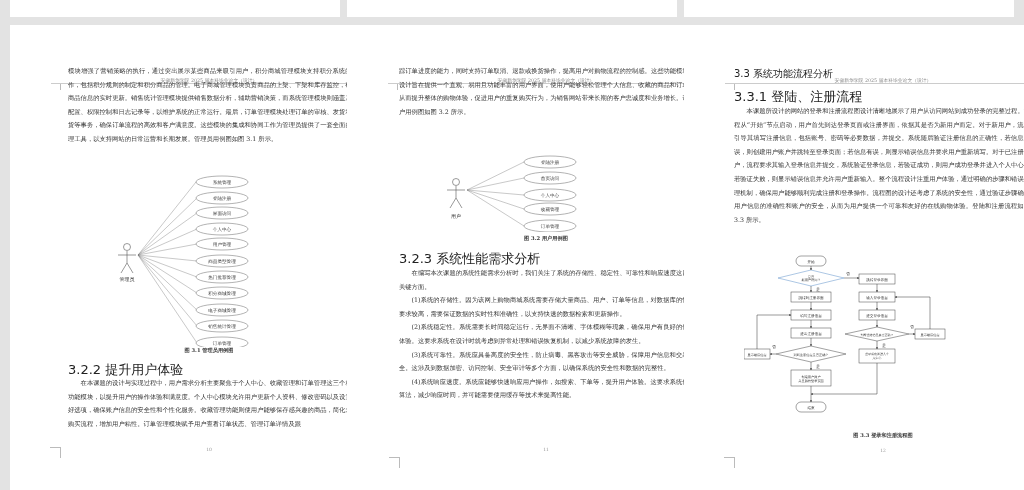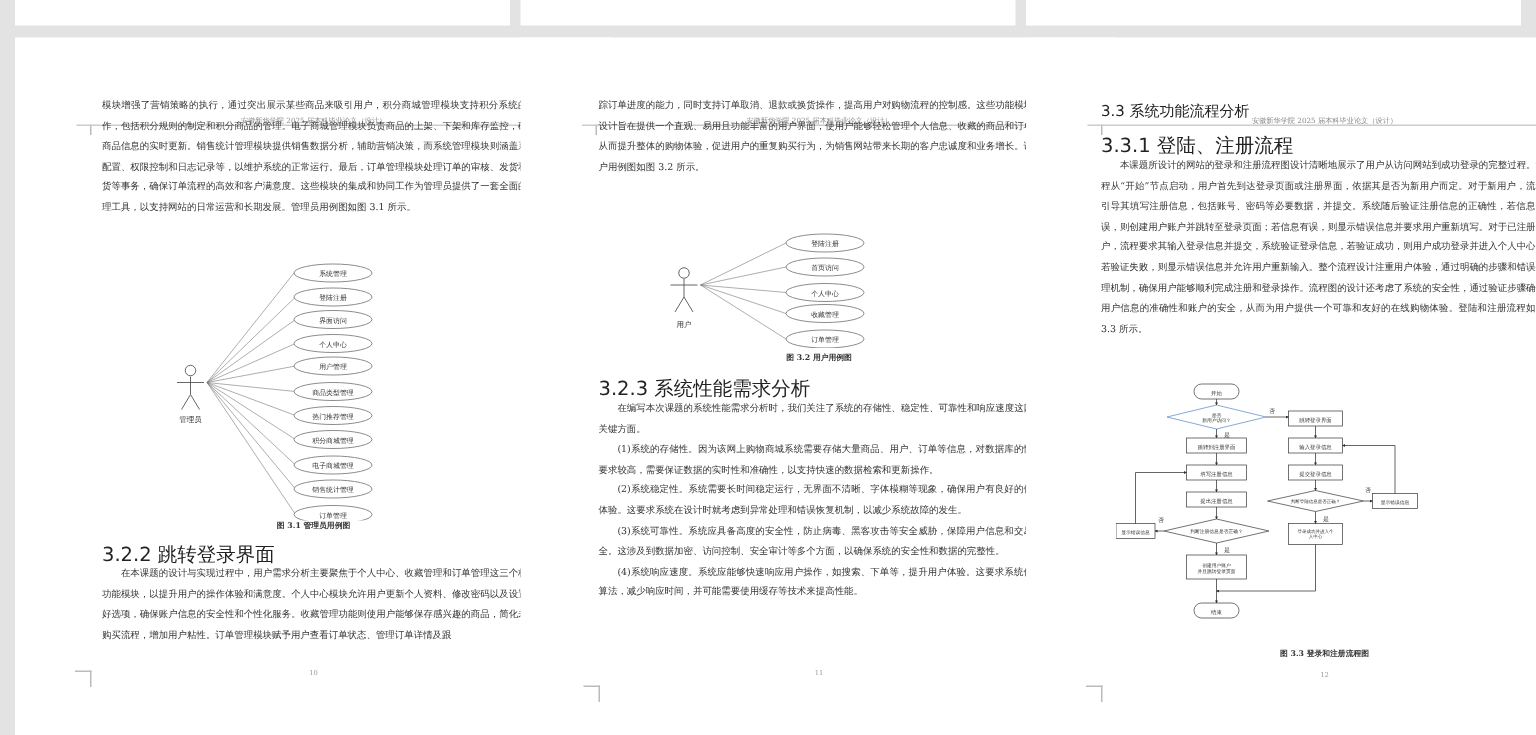--- a/index.html
+++ b/index.html
@@ -76,21 +76,21 @@
       <text x="122" y="79">用户管理</text>
       <text x="122" y="96">商品类型管理</text>
       <text x="122" y="112">热门推荐管理</text>
       <text x="122" y="128">积分商城管理</text>
       <text x="122" y="145">电子商城管理</text>
       <text x="122" y="161">销售统计管理</text>
       <text x="122" y="178">订单管理</text>
     </g>
   </svg>
   <div class="cap" style="top:322px;">图 3.1  管理员用例图</div>
-  <div class="h3" style="top:336px;">3.2.2  跳转登录界面</div>
+  <div class="h3" style="top:336px;">3.2.2  提升用户体验</div>
   <div class="body" style="top:351px;">
     <p class="indent">在本课题的设计与实现过程中，用户需求分析主要聚焦于个人中心、收藏管理和订单管理这三个核心功能模块，以提升用户的操作体验和满意度。个人中心模块允许用户更新个人资料、修改密码以及设置偏好选项，确保账户信息的安全性和个性化服务。收藏管理功能则使用户能够保存感兴趣的商品，简化未来购买流程，增加用户粘性。订单管理模块赋予用户查看订单状态、管理订单详情及跟</p>
   </div>
   <div class="pnum" style="top:422px;">10</div>
   <div class="corner" style="left:40px;top:422px;border-top-width:0.6px;border-right-width:0.6px;"></div>
   <div class="corner" style="right:40px;top:422px;border-top-width:0.6px;border-left-width:0.6px;"></div>
 </div>
 
 <div class="page" style="left:347px;">
   <div class="hdr">安徽新华学院 2025 届本科毕业论文（设计）</div>

